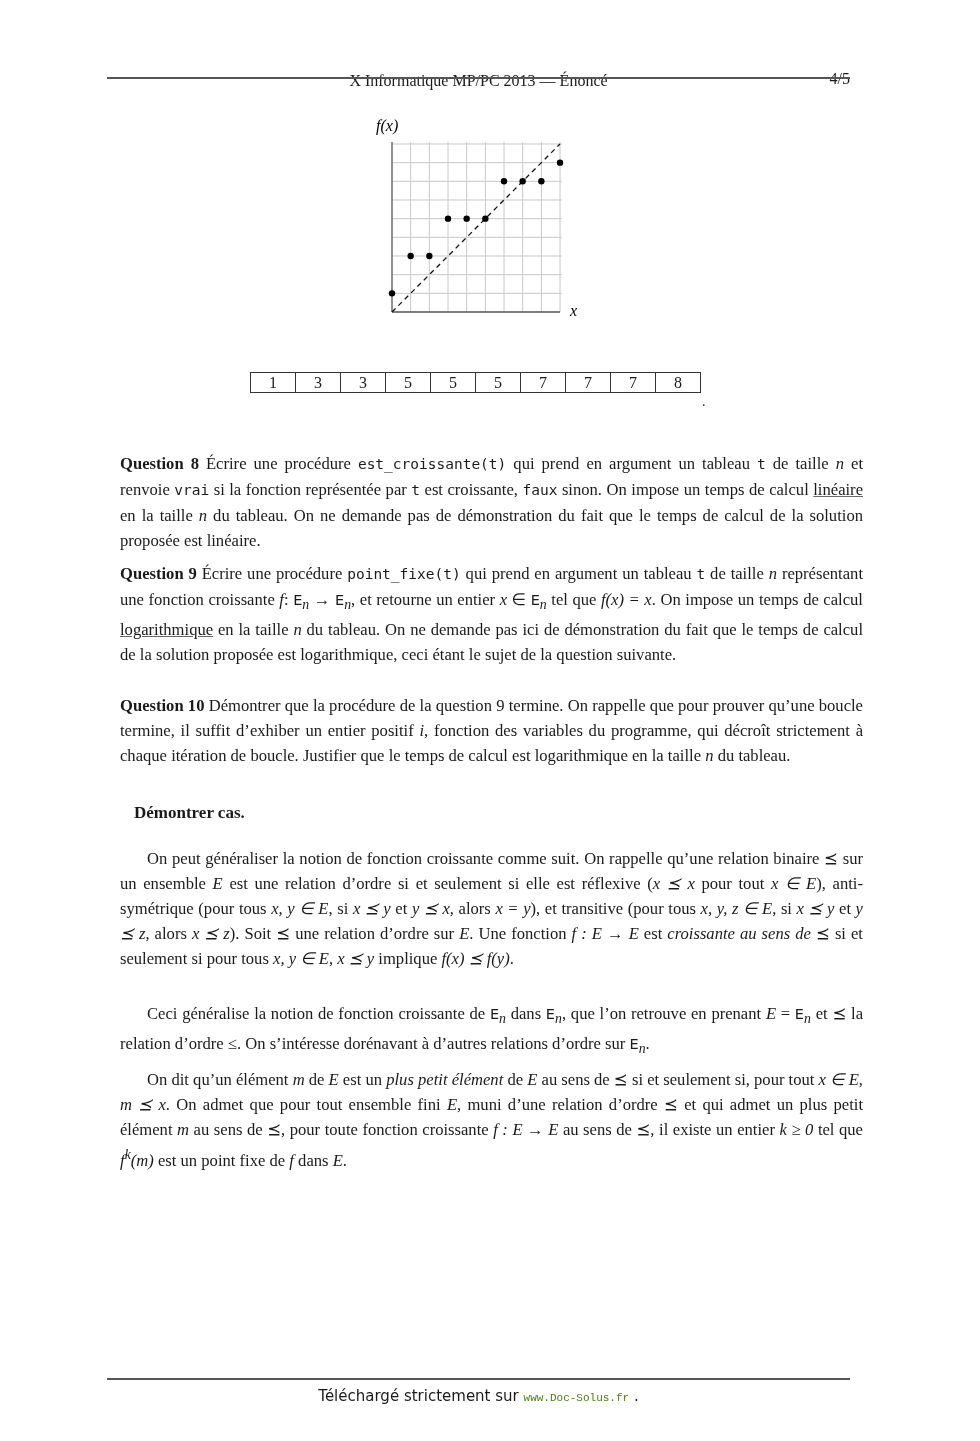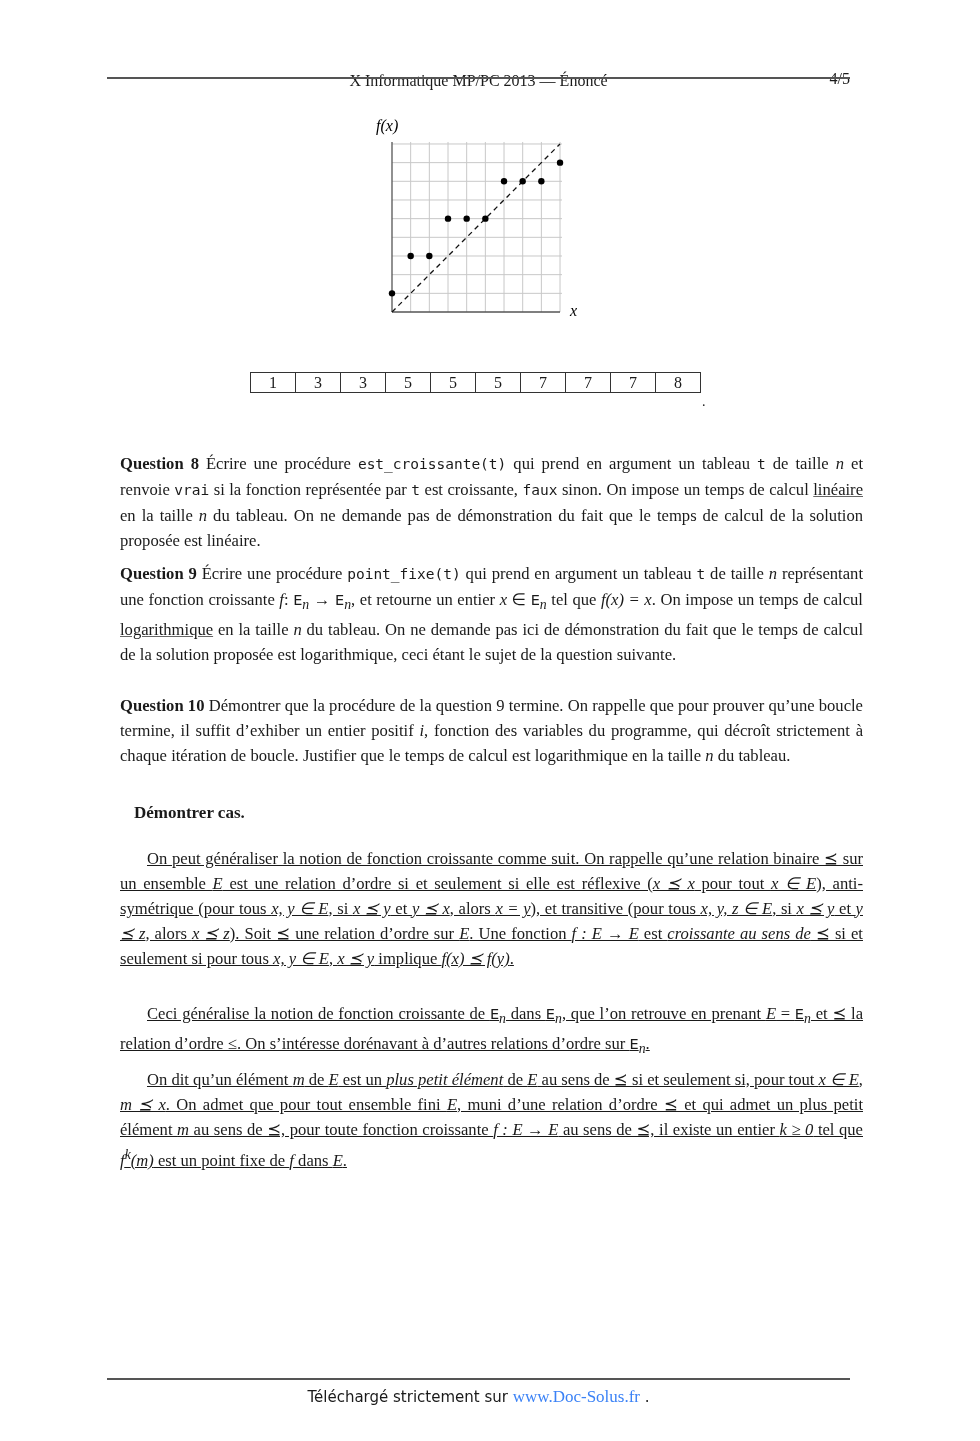--- a/index.html
+++ b/index.html
@@ -21,27 +21,27 @@
                   font-size:14px; padding:0; height:20px; }
   .array .dot { position:absolute; left:452px; top:22px; font-size:14px; font-family:"Liberation Serif", serif; }
 
   .para { position:absolute; left:107px; width:743px; font-family:"Liberation Serif", serif;
           font-size:16.6px; line-height:25px; text-align:justify;margin-left:13px; }
   .para b { font-weight:bold; }
   .tt { font-family:"DejaVu Sans Mono", "Liberation Mono", monospace; font-size:14.5px; }
   .ul { text-decoration:underline; text-decoration-color:#666; }
   .it { font-style:italic; }
   .sf { font-family:"DejaVu Sans", sans-serif; font-size:14.5px; }
-  .indent { text-indent:27px;text-decoration:underline; }
+  .indent { text-indent:27px; }
   .heading { position:absolute; left:134px; font-family:"Liberation Serif", serif; font-size:17px; font-weight:bold; }
 
   .footer-rule { position:absolute; left:107px; top:1378px; width:743px; height:1.5px; background:#555; }
   .footer { position:absolute; left:107px; width:743px; top:1387px; text-align:center;
             font-family:"DejaVu Sans", sans-serif; font-size:15px; }
-  .footer .link { color:#3b82f6; font-family:Liberation Serif, serif; font-size:17px; }
+  .footer .link { color:#4d7c0f; font-family:Liberation Mono, monospace; font-size:11px; }
 </style>
 </head>
 <body>
 
 <div class="header">
   <div class="header-title">X Informatique MP/PC 2013 — Énoncé</div>
   <div class="header-page">4/5</div>
 </div>
 <div class="header-rule"></div>
 

